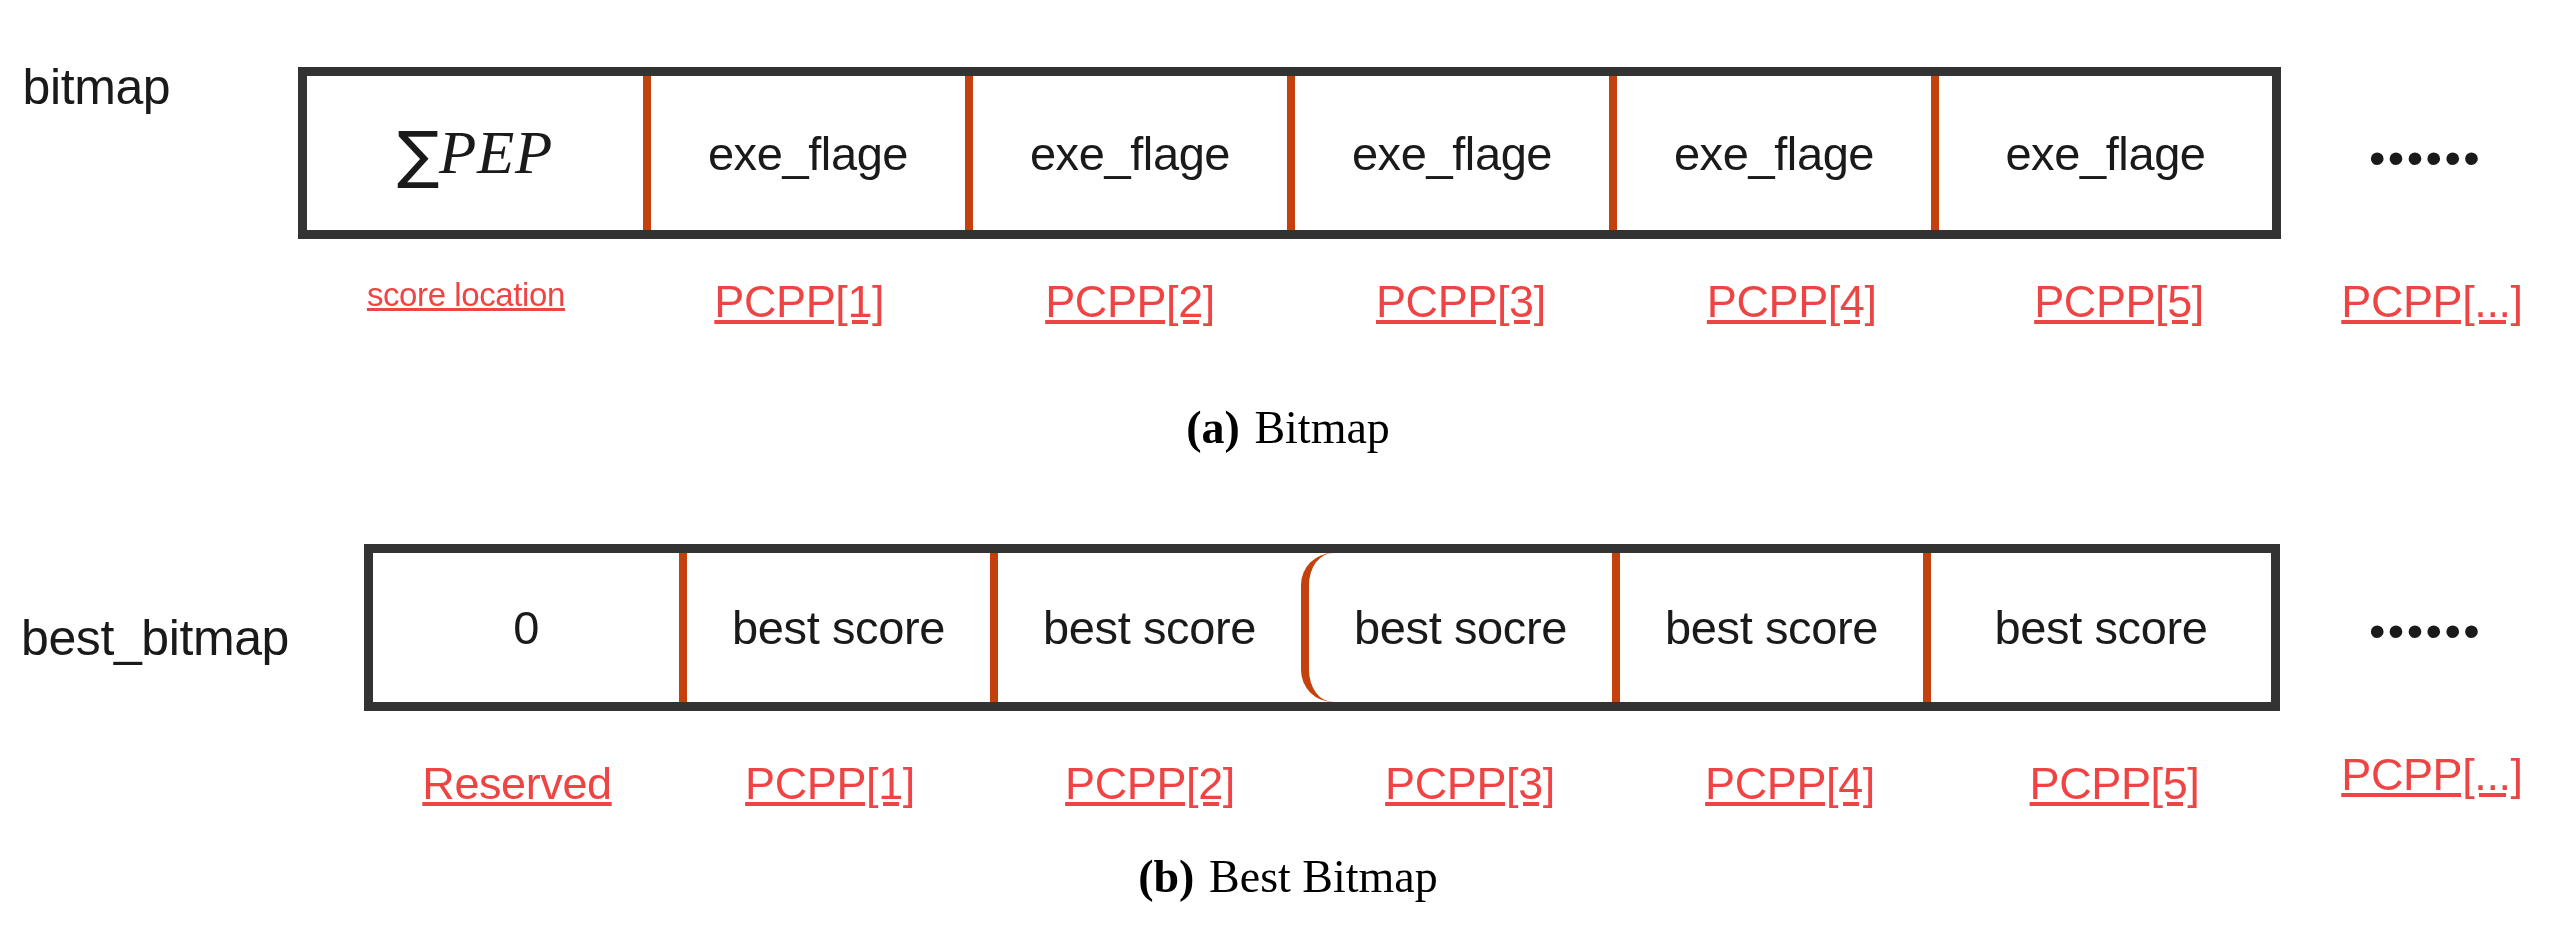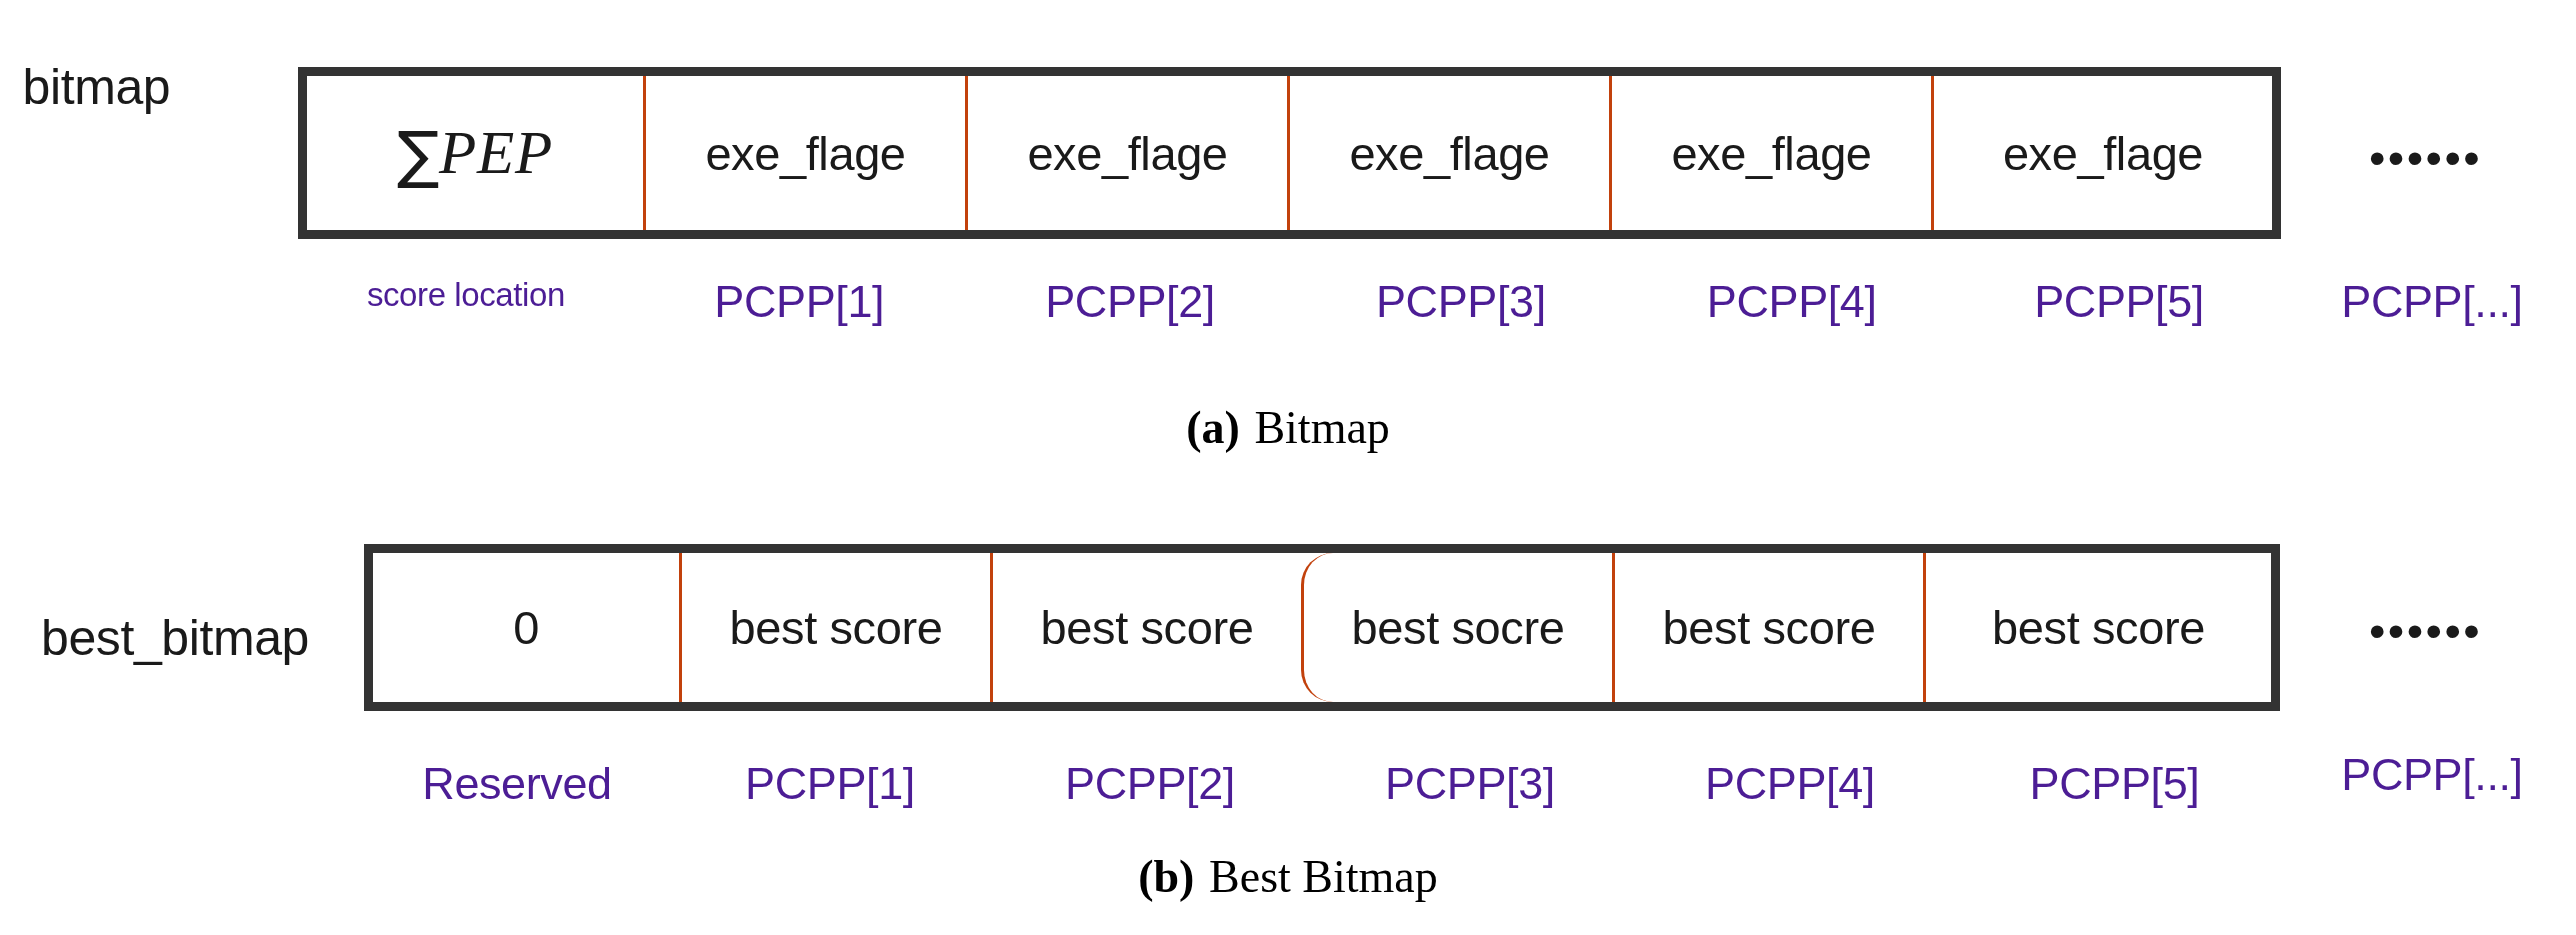--- a/index.html
+++ b/index.html
@@ -38,21 +38,21 @@
     display:flex;
     align-items:center;
     justify-content:center;
     background:#ffffff;
     position:relative;
     font-size:47px;
     color:#1a1a1a;
     white-space:nowrap;
     letter-spacing:-0.4px;
   }
-  .cell + .cell{ border-left:3px solid #c2410c;text-align:center; }
+  .cell + .cell{ border-left:8px solid #c2410c;text-align:center; }
 
   .cell.math{
     font-family:"Liberation Serif",serif;
     font-size:60px;
   }
   .cell.math .sigma{
     font-family:"DejaVu Sans",sans-serif;
     font-style:normal;
     font-size:63px;
     line-height:1;
@@ -67,23 +67,24 @@
   }
 
   
   .subrow{position:absolute;display:flex;flex-direction:row;}
   .subcap{
     box-sizing:border-box;
     display:flex;
     align-items:flex-start;
     justify-content:center;
     font-size:45px;
-    color:#4c1d95;
+    color:#ef4444;
     white-space:nowrap;
     letter-spacing:-0.4px;
+    text-decoration:underline;
   }
   .subcap.small{font-size:33px;}
 
   .dots{
     position:absolute;
     font-size:47px;
     letter-spacing:2.4px;
     color:#1a1a1a;
     white-space:nowrap;
   }
@@ -133,21 +134,21 @@
 
     <div class="subcap" style="position:absolute;left:2288px;top:267px;width:288px;">PCPP[...]</div>
 
     <div class="fig-caption" style="left:0;top:356px;width:2576px;margin-top:36px;">
       <span class="tag">(a)</span><span class="sp"></span><span>Bitmap</span>
     </div>
   </div>
 
   <div class="block">
 
-    <div class="row-label" style="left:21px;top:600px;margin-left:20px;">best_bitmap</div>
+    <div class="row-label" style="left:21px;top:600px;">best_bitmap</div>
 
     <div class="table" style="left:364px;top:535px;width:1916px;height:167px;">
       <div class="cell" style="width:306px;">0</div>
       <div class="cell" style="width:311px;">best score</div>
       <div class="cell" style="width:311px;">best score</div>
       <div class="cell" style="width:311px;border-radius:32px;">best socre</div>
       <div class="cell" style="width:311px;">best score</div>
       <div class="cell" style="flex:1;">best score</div>
     </div>
 

